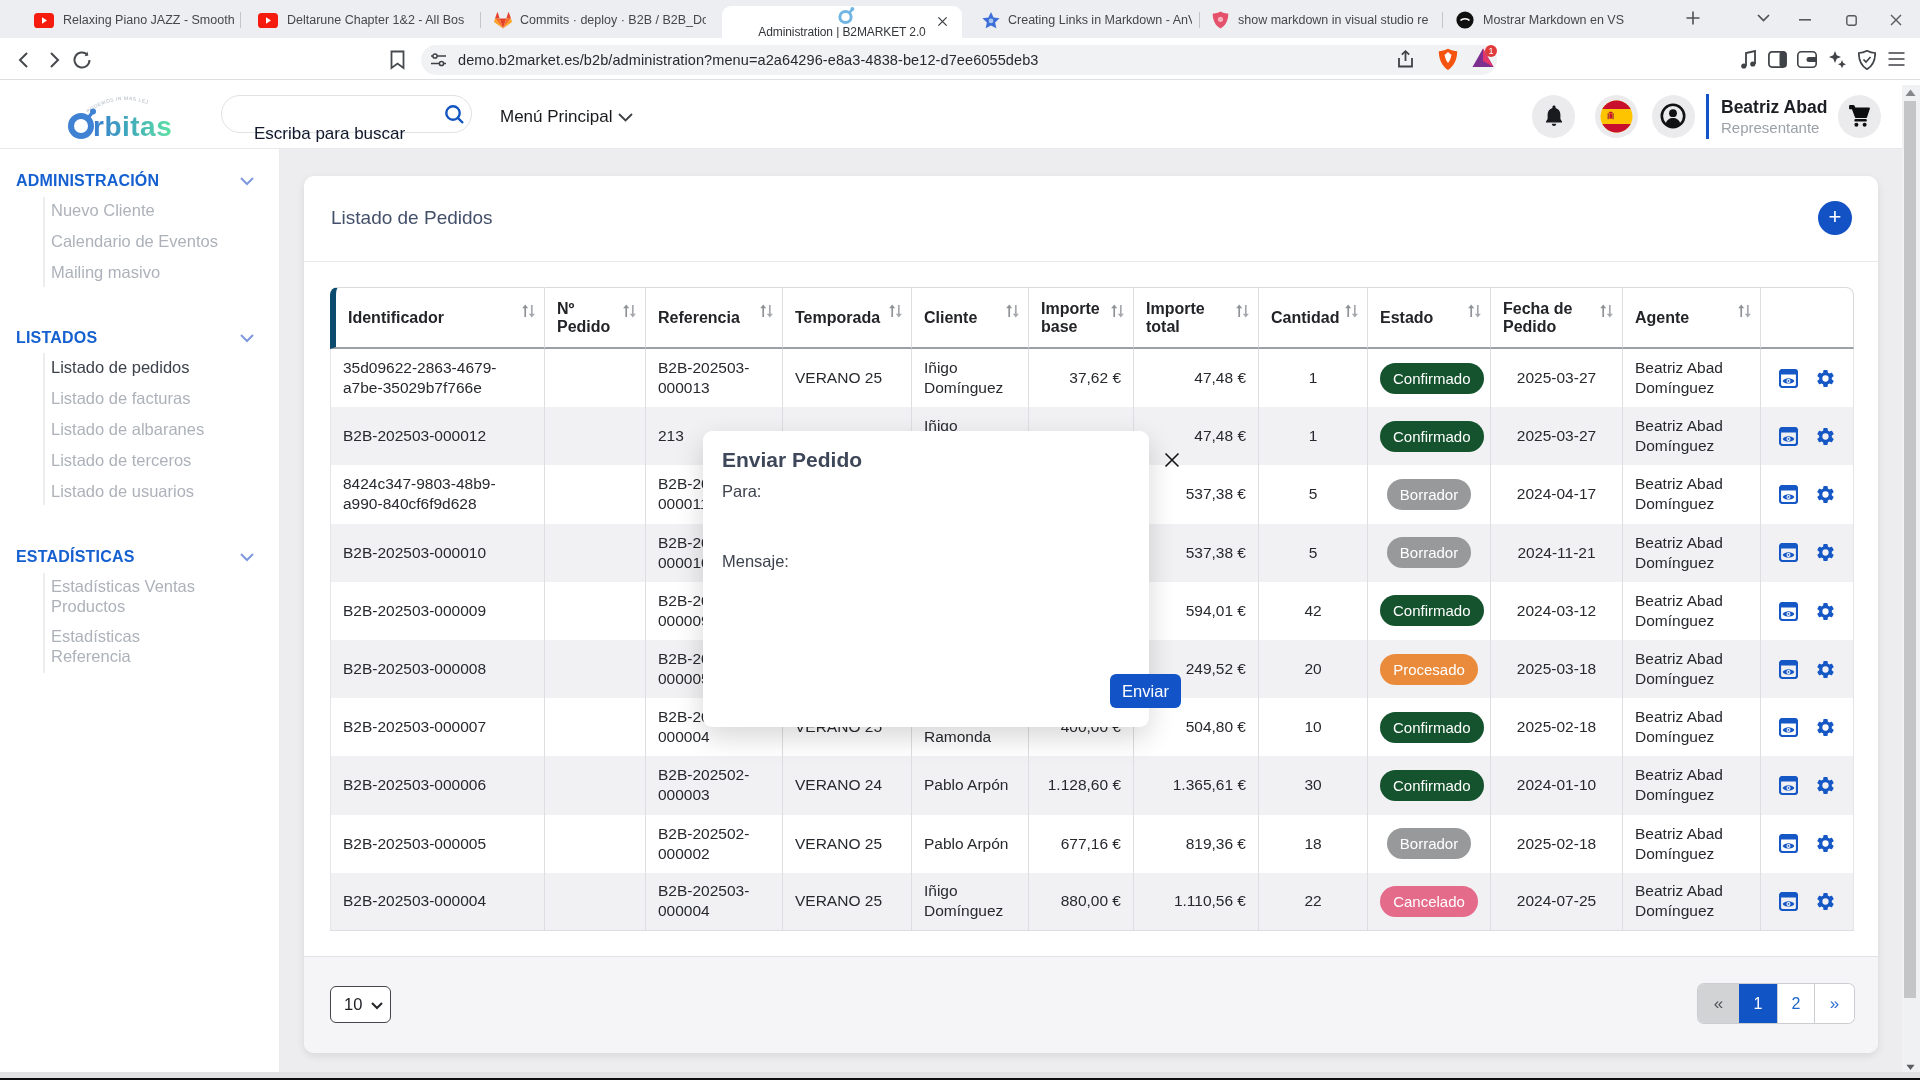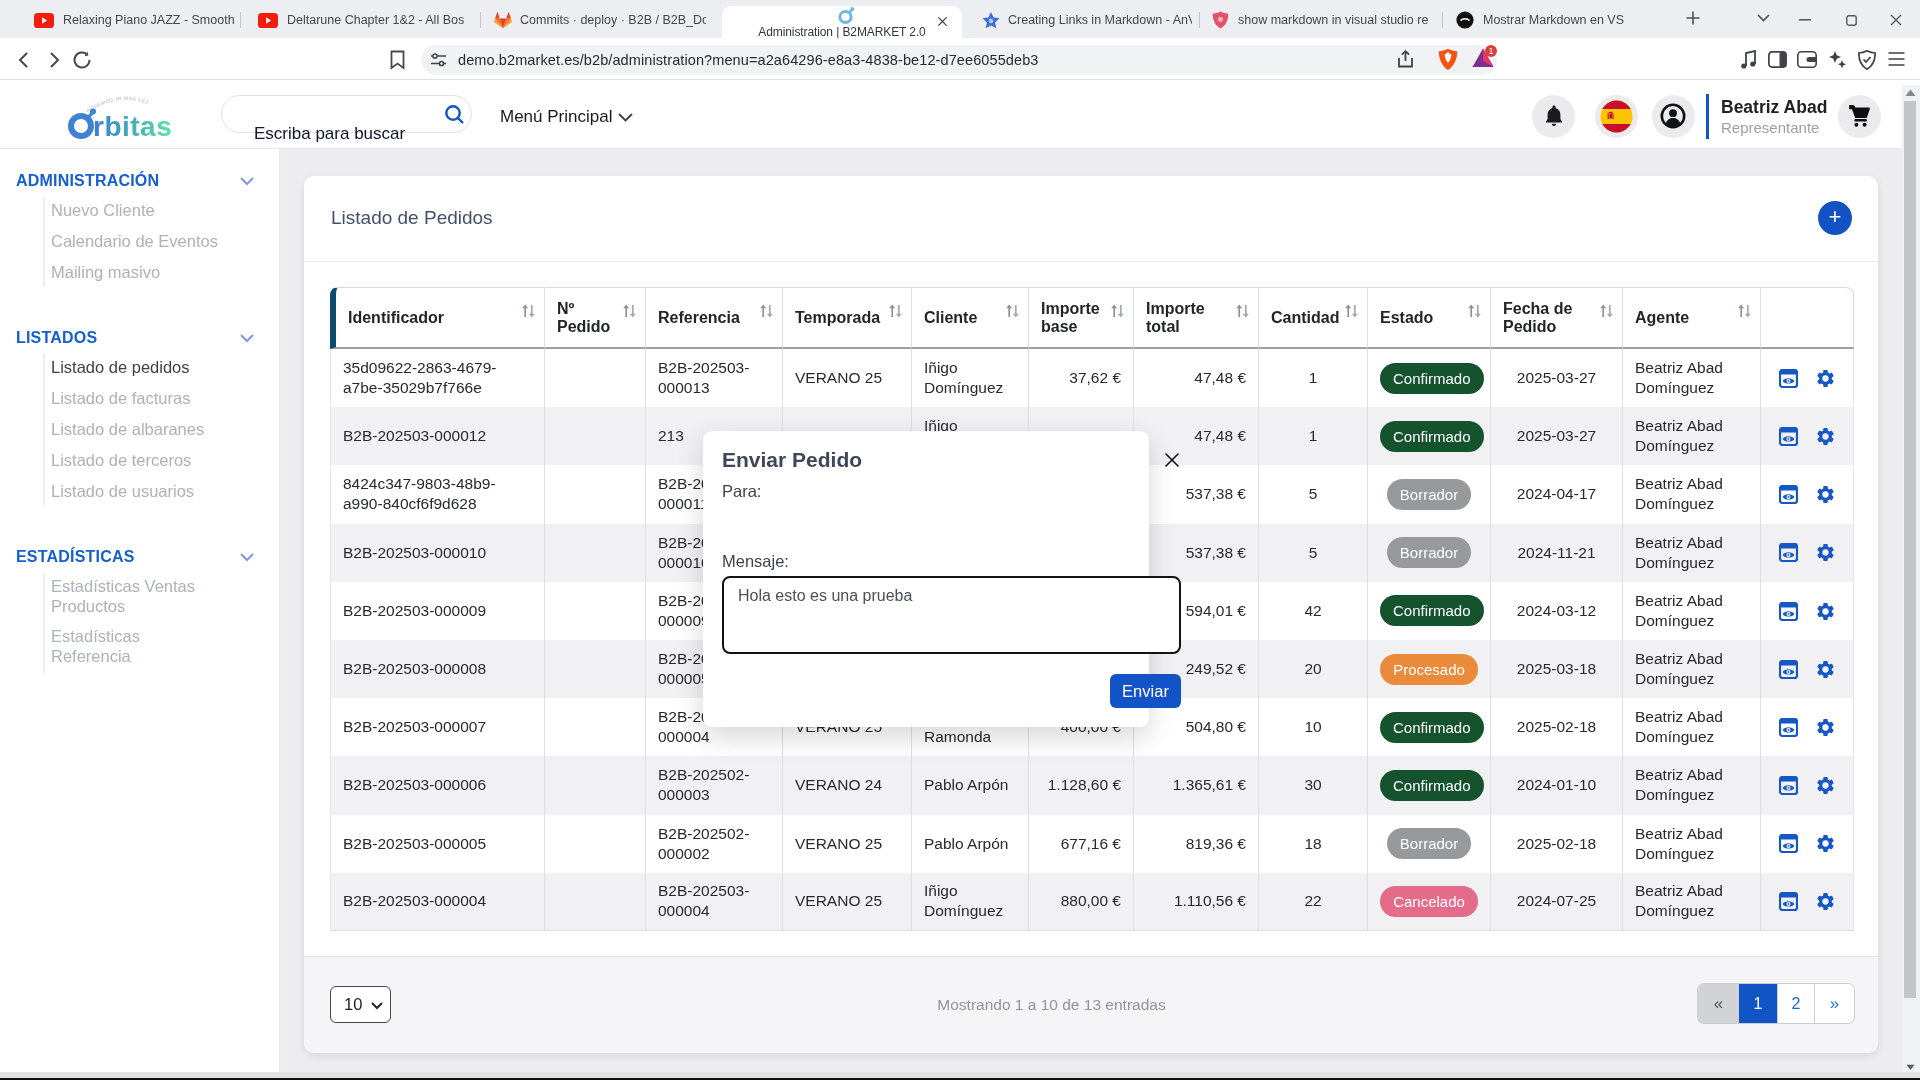--- a/index.html
+++ b/index.html
@@ -667,38 +667,36 @@
 </tbody>
 </table>
 </div>
 <div id="cardfooter">
   <div id="pagesel">
         <span style="position:absolute;left:13px;top:8px;font-size:16.5px;color:#202226;">10</span>
         <svg style="position:absolute;left:40px;top:15px;" width="12" height="8" viewBox="0 0 12 8">
           <path d="M1 1 L6 6 L11 1" stroke="#232528" stroke-width="2" fill="none"></path>
         </svg>
       </div>
-  <div id="mostrando">Mostrando 1 a 10 de 13 entradas</div>
   <div id="pager">
     <div class="pbtn" style="width:41px;background:#d2d3d5;color:#4e5256;font-size:17px;">«</div>
     <div class="pbtn" style="width:38px;background:#1154c5;color:#fff;">1</div>
     <div class="pbtn" style="width:37px;background:#fff;color:#2166cc;border-left:1px solid #cbced1;">2</div>
     <div class="pbtn" style="width:40px;background:#fff;color:#2f6fd3;border-left:1px solid #cbced1;font-size:17px;">»</div>
   </div>
 </div>
 </div>
 
 <div id="modal">
   <div id="mtitle">Enviar Pedido</div>
   <svg id="mclose" width="16" height="16" viewBox="0 0 16 16" style="position:absolute;left:461px;top:21px;">
       <path d="M1.5 1.5 L14.5 14.5 M14.5 1.5 L1.5 14.5" stroke="#141414" stroke-width="1.6"></path>
     </svg>
   <div class="mlabel" style="top:51px;">Para:</div>
   <div class="mlabel" style="top:121px;">Mensaje:</div>
-  <div id="mtext">Hola esto es una prueba</div>
   <div id="msend">Enviar</div>
 </div>
 
 <div id="sbtrack"></div>
 <svg class="abs" style="left:1905px;top:89px;" width="11" height="8" viewBox="0 0 11 8">
     <path d="M5.5 0.5 L10.5 7 H0.5 Z" fill="#85878a"></path>
   </svg>
 <div id="sbthumb"></div>
 <svg class="abs" style="left:1906px;top:1064px;" width="9" height="7" viewBox="0 0 11 8">
     <path d="M0.5 0.5 H10.5 L5.5 7 Z" fill="#5a5c5f"></path>

